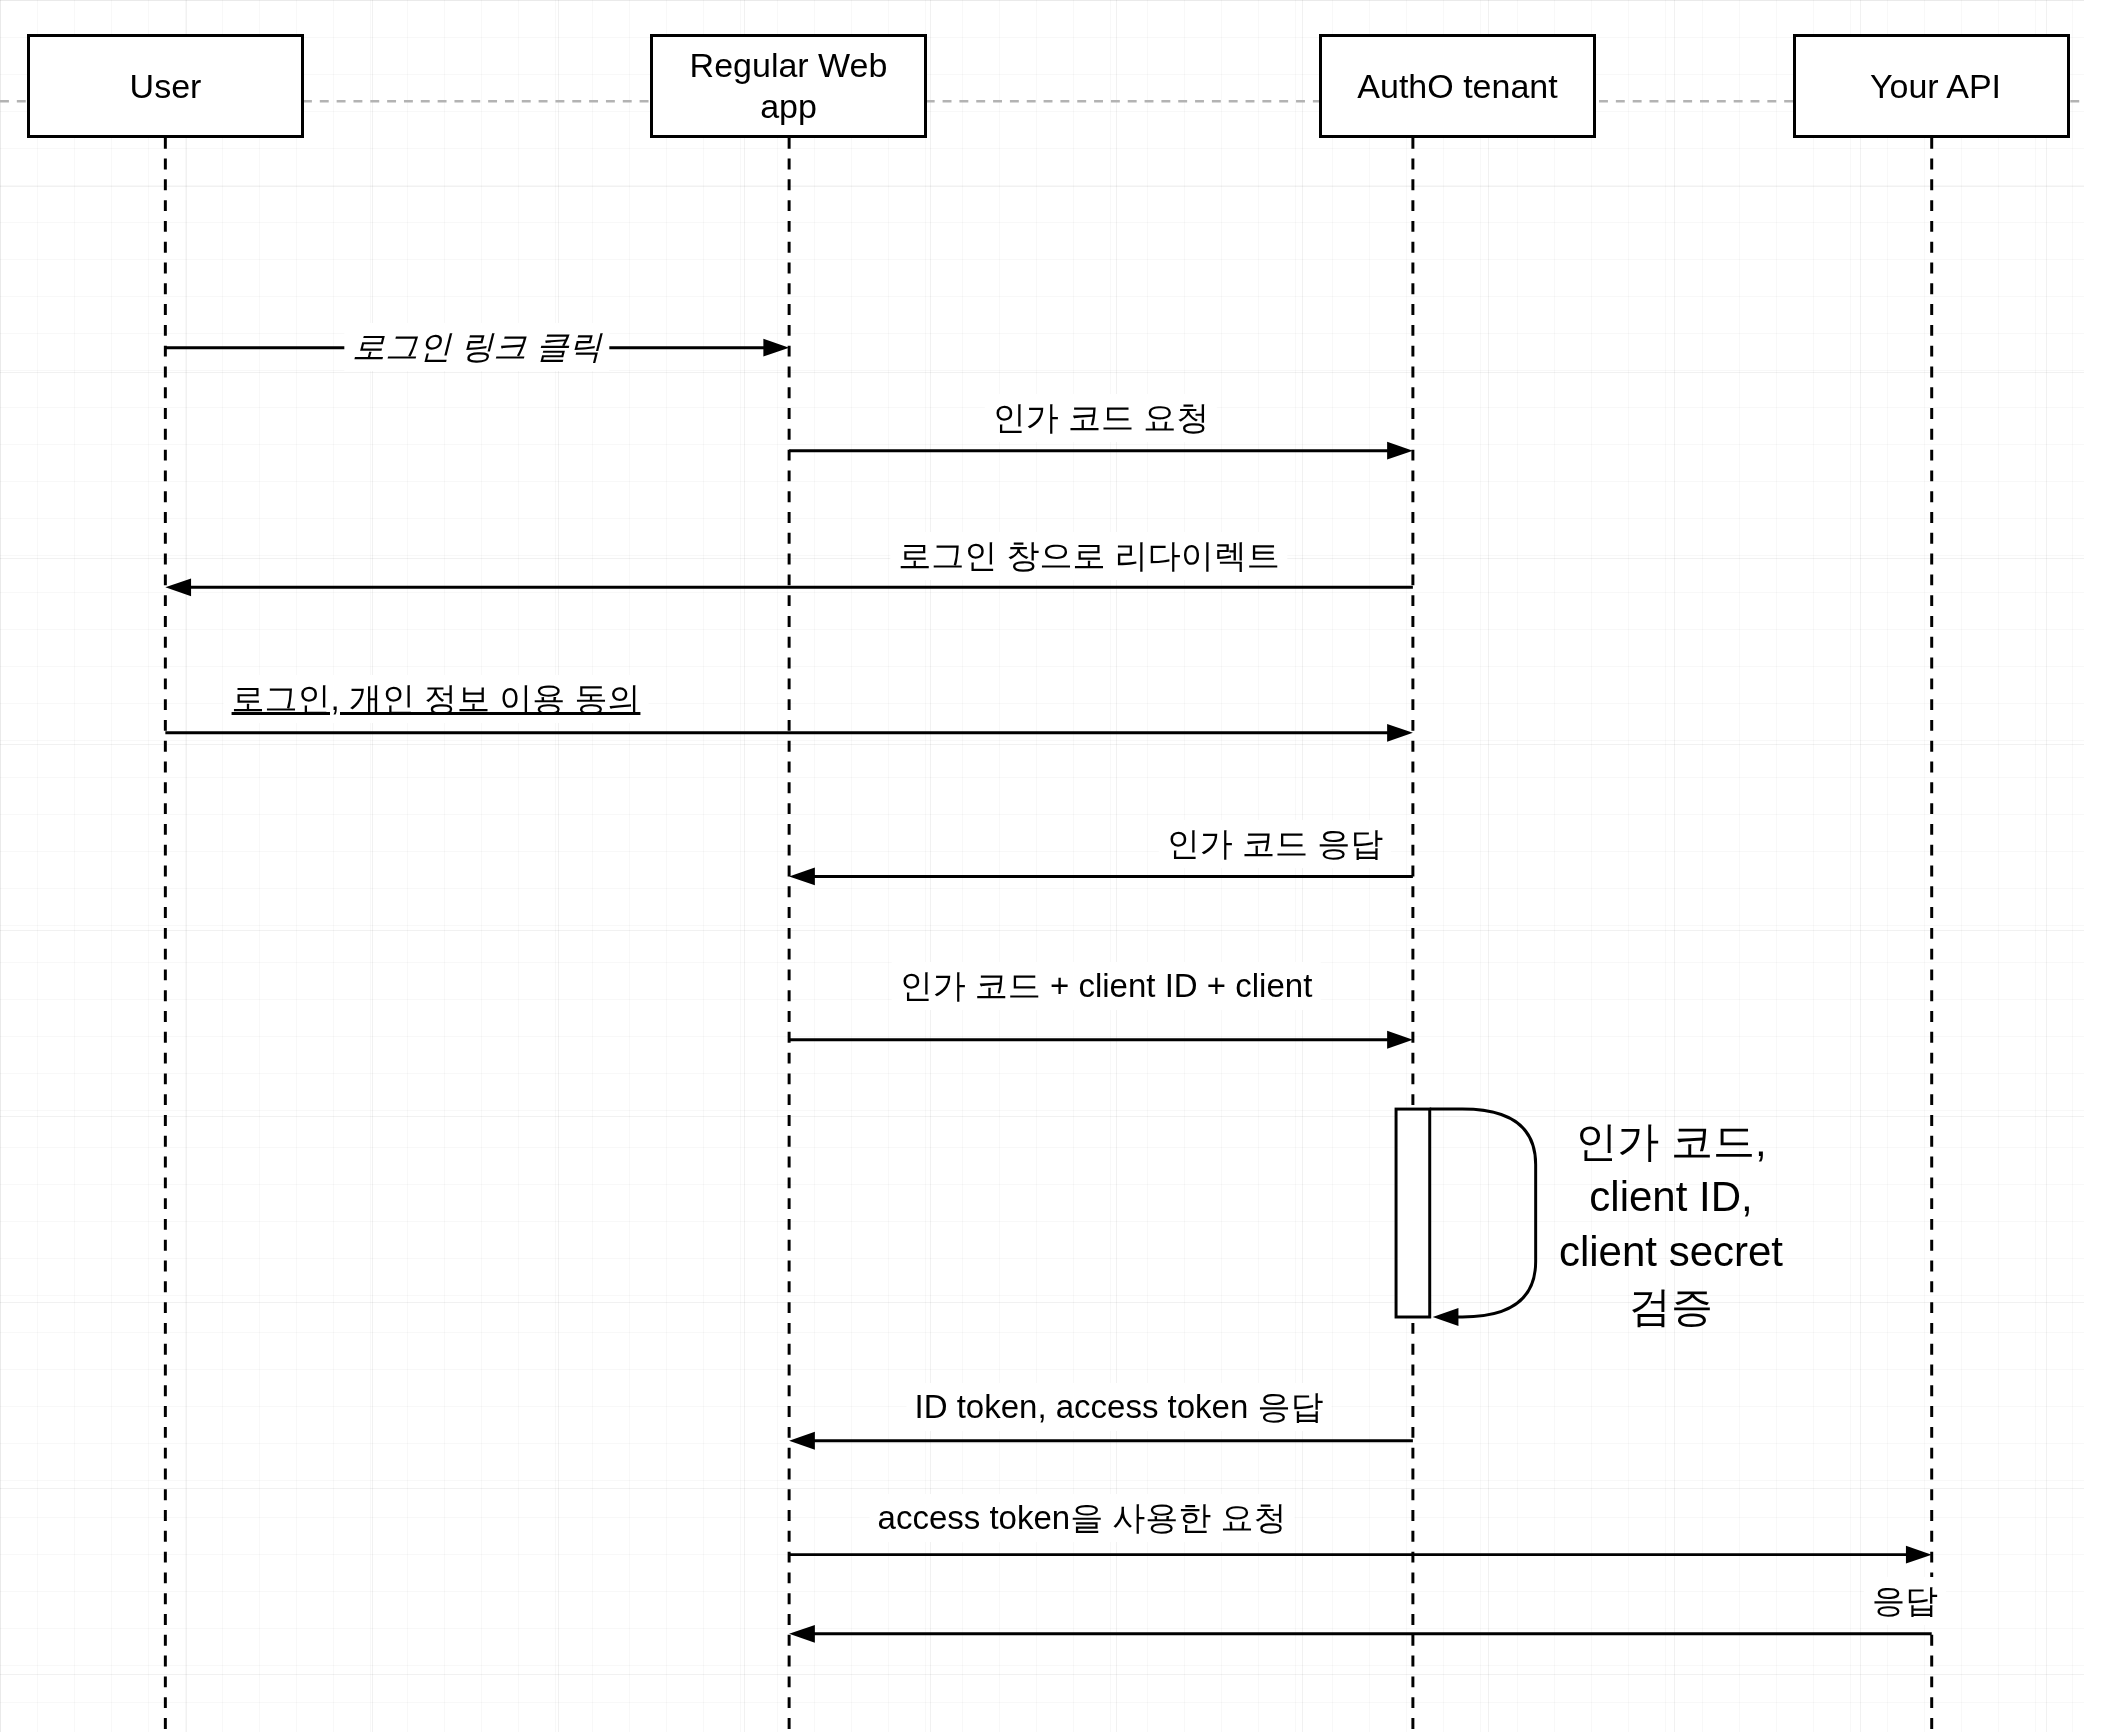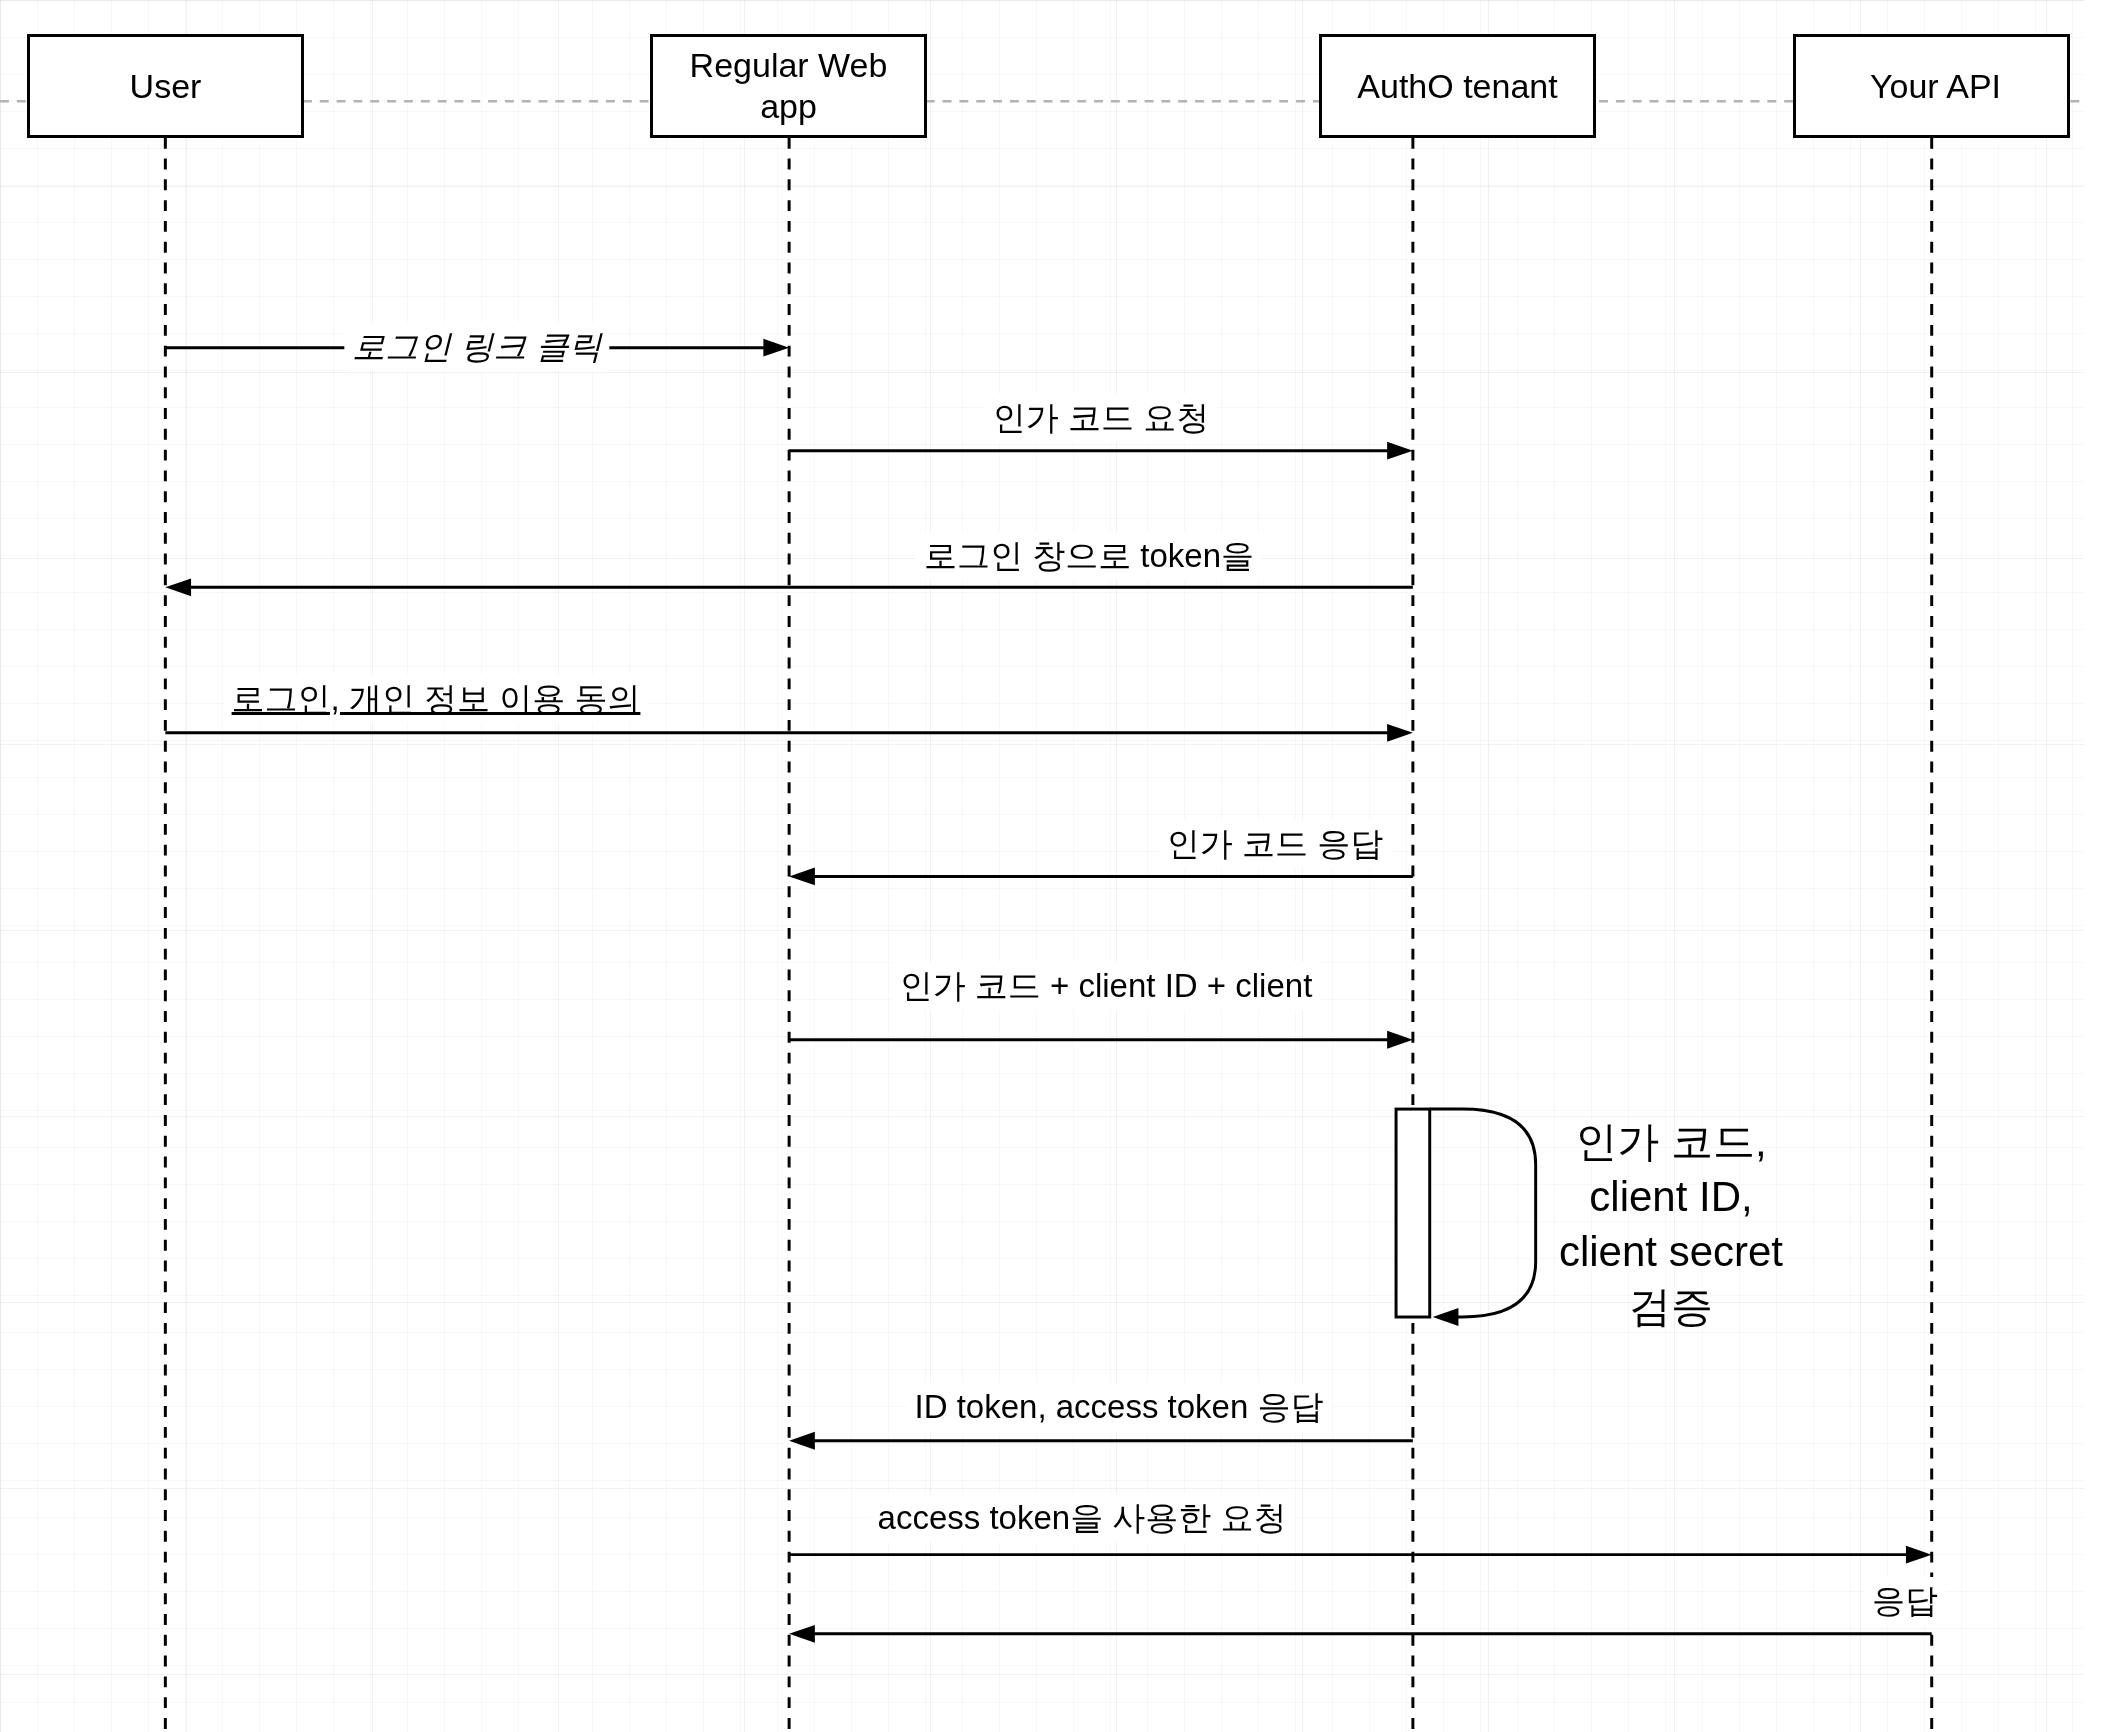--- a/index.html
+++ b/index.html
@@ -97,21 +97,21 @@
   </div>
   <div class="actor" style="left:1274px;top:34px;margin-left:45px;">
     <div>AuthO tenant</div>
   </div>
   <div class="actor" style="left:1793px;top:34px;padding-left:8px;">
     <div>Your API</div>
   </div>
 
   <div class="msg-label" style="left:477px;top:347px;font-style:italic;">로그인 링크 클릭</div>
   <div class="msg-label" style="left:1101px;top:418px;">인가 코드 요청</div>
-  <div class="msg-label" style="left:1089px;top:556px;">로그인 창으로 token을</div>
+  <div class="msg-label" style="left:1089px;top:556px;">로그인 창으로 리다이렉트</div>
   <div class="msg-label" style="left:436px;top:699px;text-decoration:underline;">로그인, 개인 정보 이용 동의</div>
   <div class="msg-label" style="left:1275px;top:844px;">인가 코드 응답</div>
   <div class="msg-label" style="left:1106px;top:986px;">
     <div>인가 코드 + client ID + client</div>
   </div>
   <div class="note-label" style="left:1671px;top:1224px;">
     <div>인가 코드,</div>
     <div>client ID,</div>
     <div>client secret</div>
     <div>검증</div>

